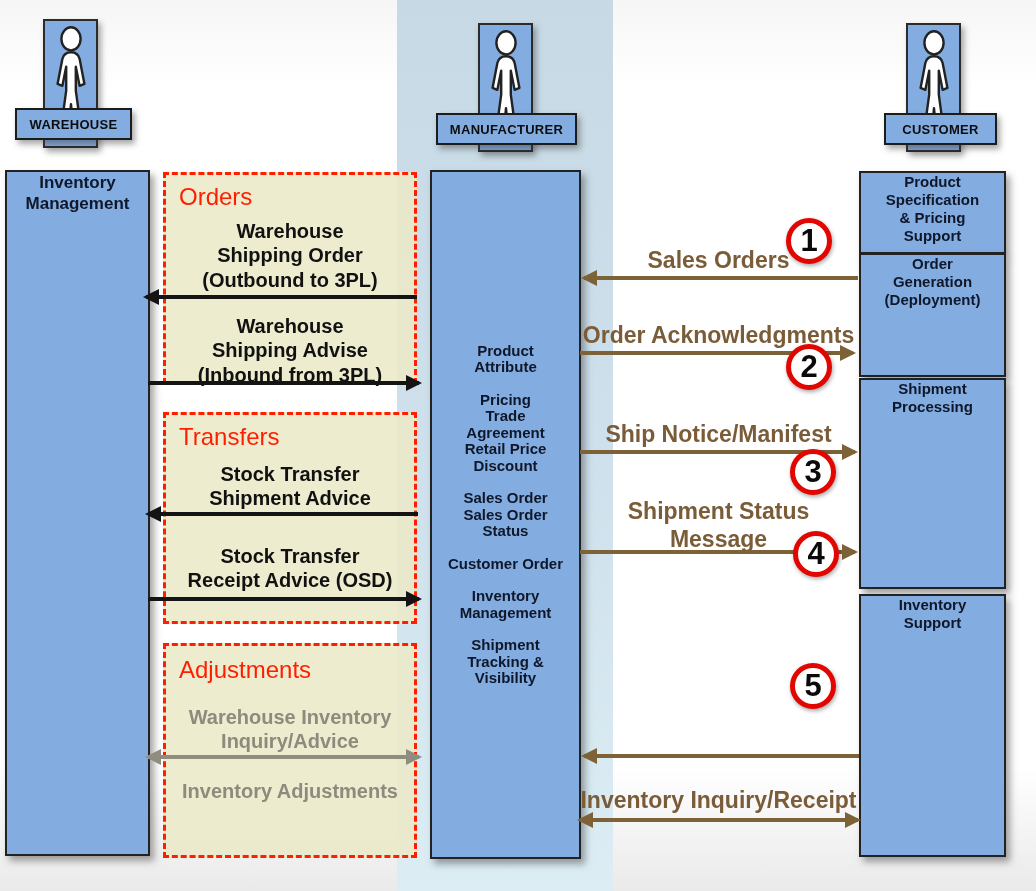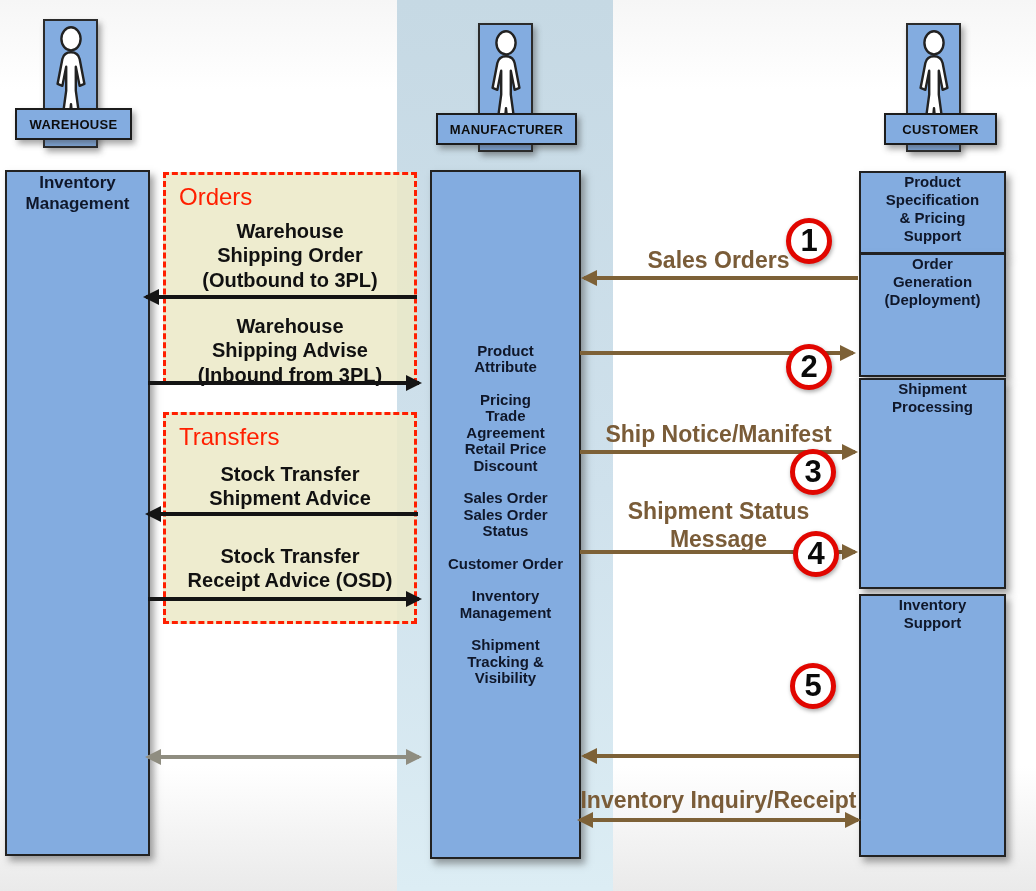--- a/index.html
+++ b/index.html
@@ -123,20 +123,26 @@
   </div>
 
   <div class="section" style="top:412px;height:212px;">
     <div class="section-title" style="top:8px;">Transfers</div>
     <div class="flow-label pre" style="top:47px;">Stock Transfer
 Shipment Advice</div>
     <div class="flow-label pre" style="top:129px;">Stock Transfer
 Receipt Advice (OSD)</div>
   </div>
 
+  <div class="section" style="top:643px;height:215px;">
+    <div class="section-title" style="top:10px;">Adjustments</div>
+    <div class="flow-label pre gray" style="top:59px;">Warehouse Inventory
+Inquiry/Advice</div>
+    <div class="flow-label pre gray" style="top:133px;">Inventory Adjustments</div>
+  </div>
 
   <div class="ebox wh pre" style="left:5px;top:170px;width:141px;height:682px;">
     <span class="pre">Inventory
 Management</span>
   </div>
 
   <div class="ebox" style="left:430px;top:170px;width:147px;height:685px;">
     <div class="mfg-list">
       <div class="pre">Product
 Attribute</div>
@@ -198,20 +204,21 @@
       <div class="head l"></div>
       <div class="head r"></div>
   </div>
 
   <div class="rlabel" style="left:577px;top:246px;width:283px;">Sales Orders</div>
   <div class="arrow brown" style="left:581px;top:269px;width:280px;">
     <div class="shaft"></div>
       <div class="head l"></div>
   </div>
 
+  <div class="rlabel" style="left:577px;top:321px;width:283px;">Order Acknowledgments</div>
   <div class="arrow brown" style="left:577px;top:344px;width:279px;">
     <div class="shaft"></div>
       <div class="head r"></div>
   </div>
 
   <div class="rlabel" style="left:577px;top:420px;width:283px;">Ship Notice/Manifest</div>
   <div class="arrow brown" style="left:577px;top:443px;width:281px;">
     <div class="shaft"></div>
       <div class="head r"></div>
   </div>

